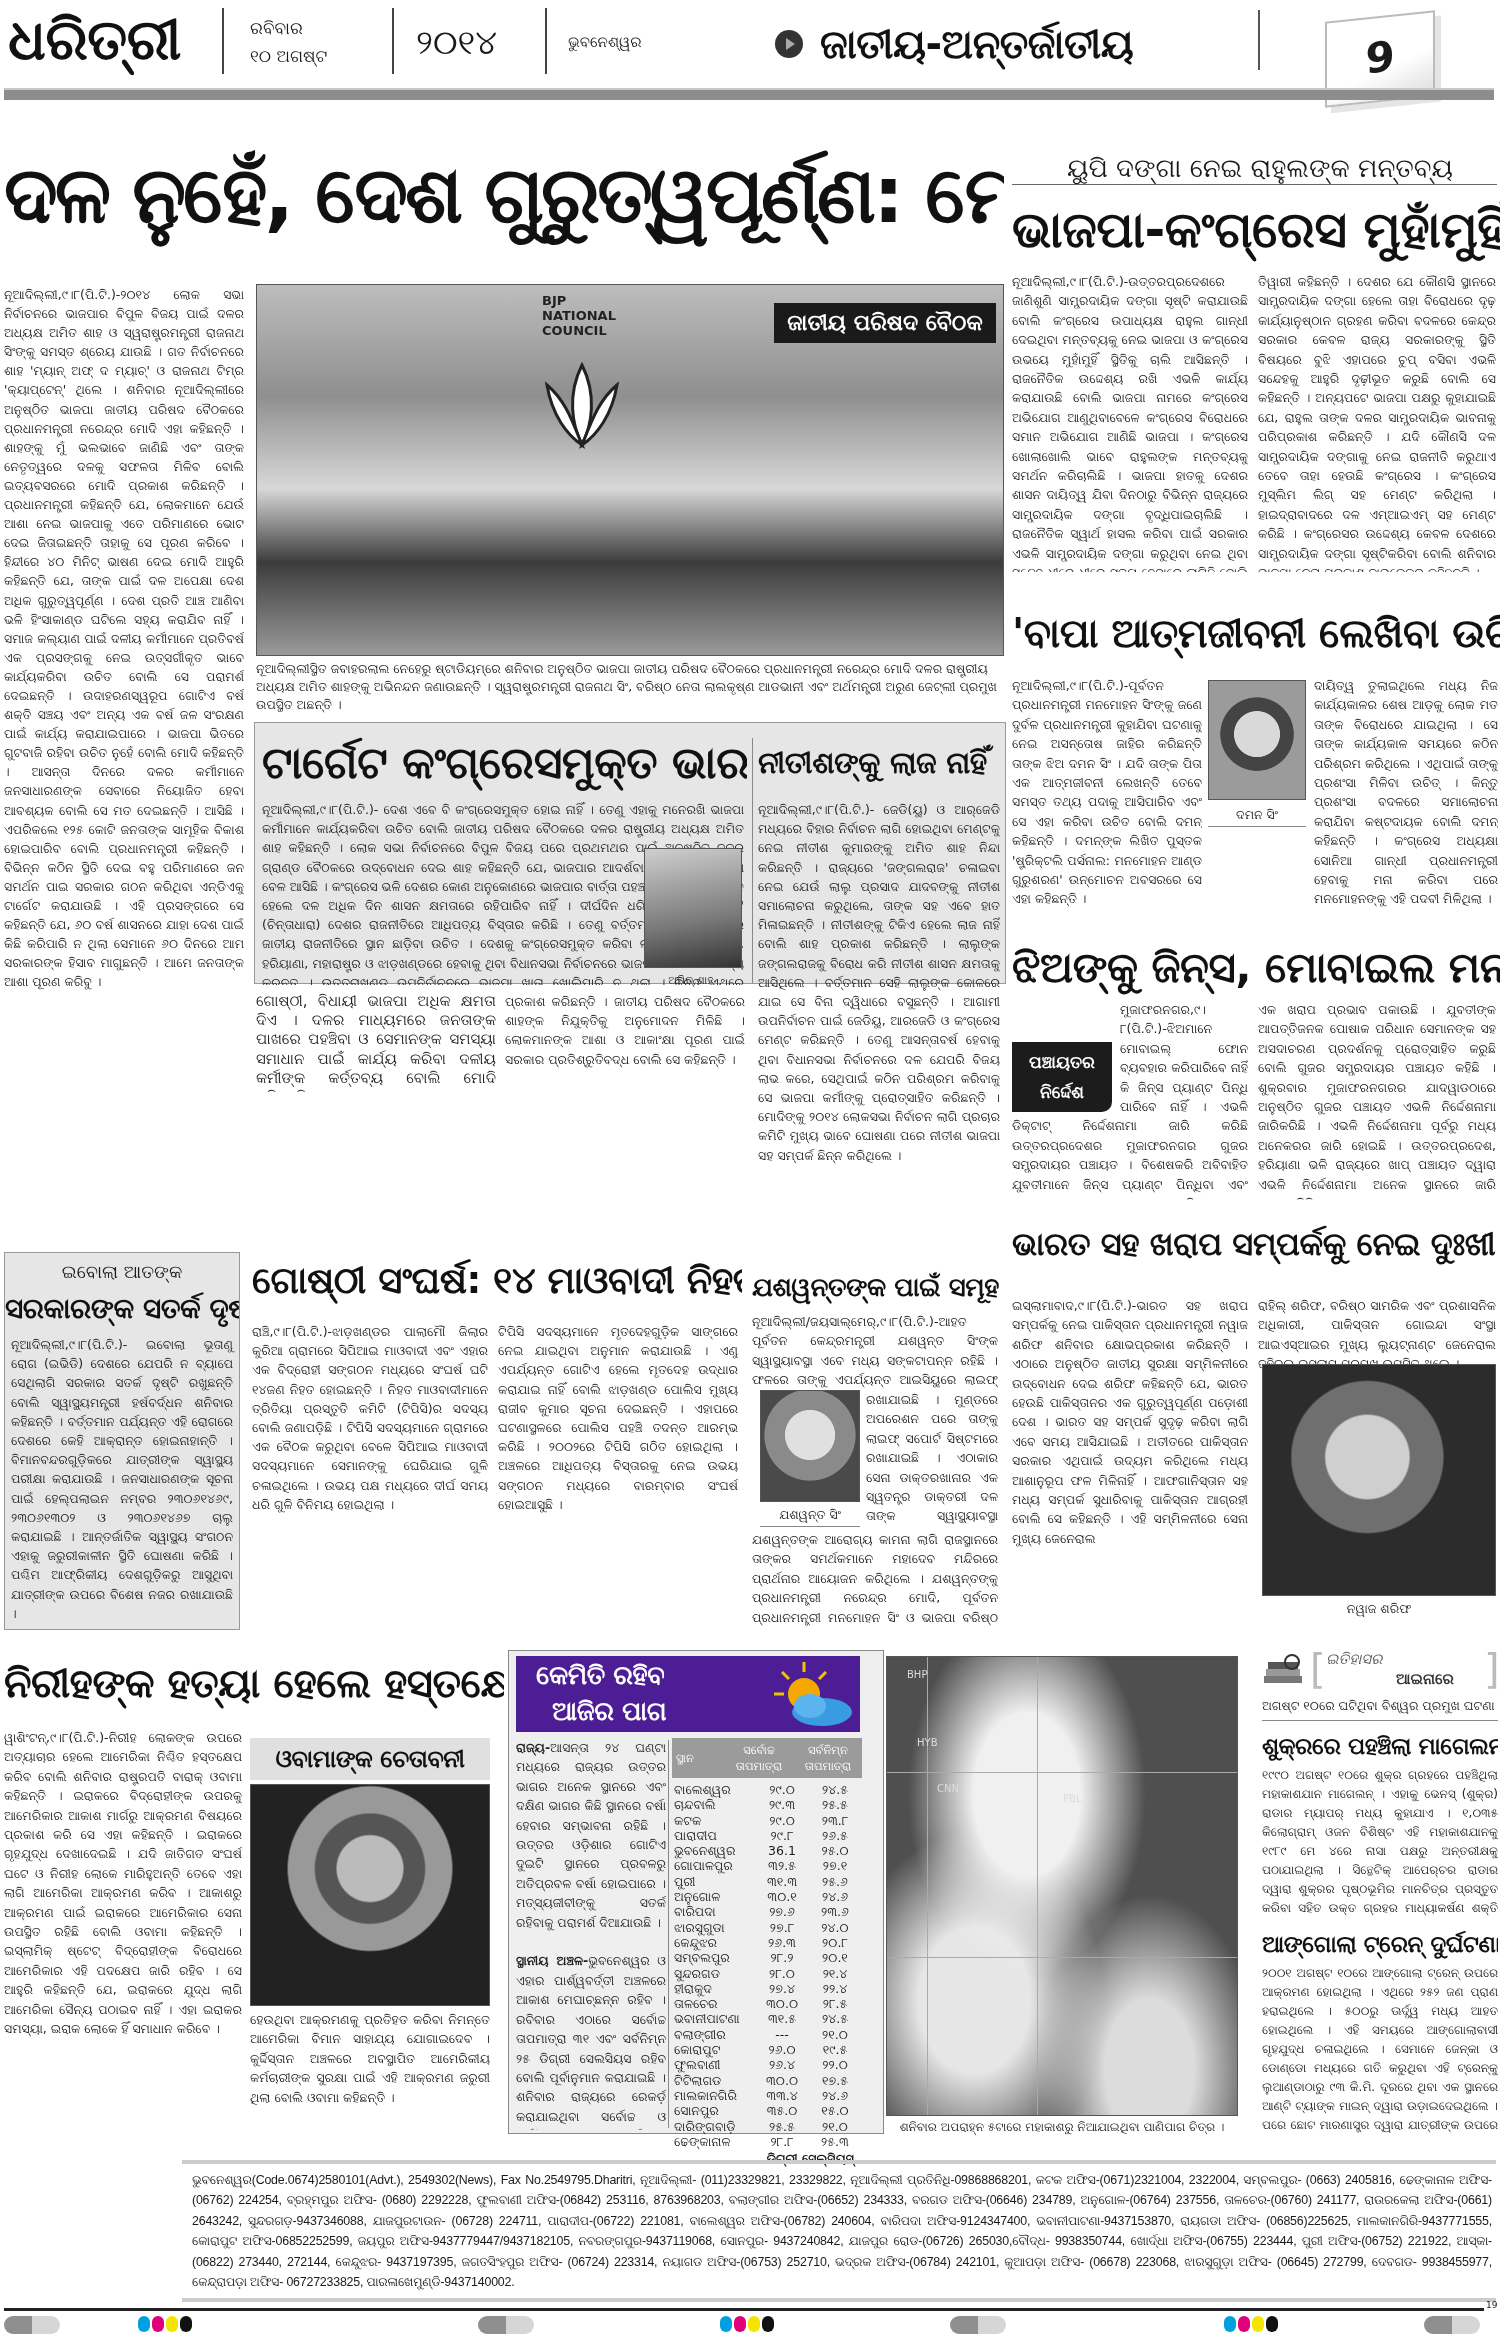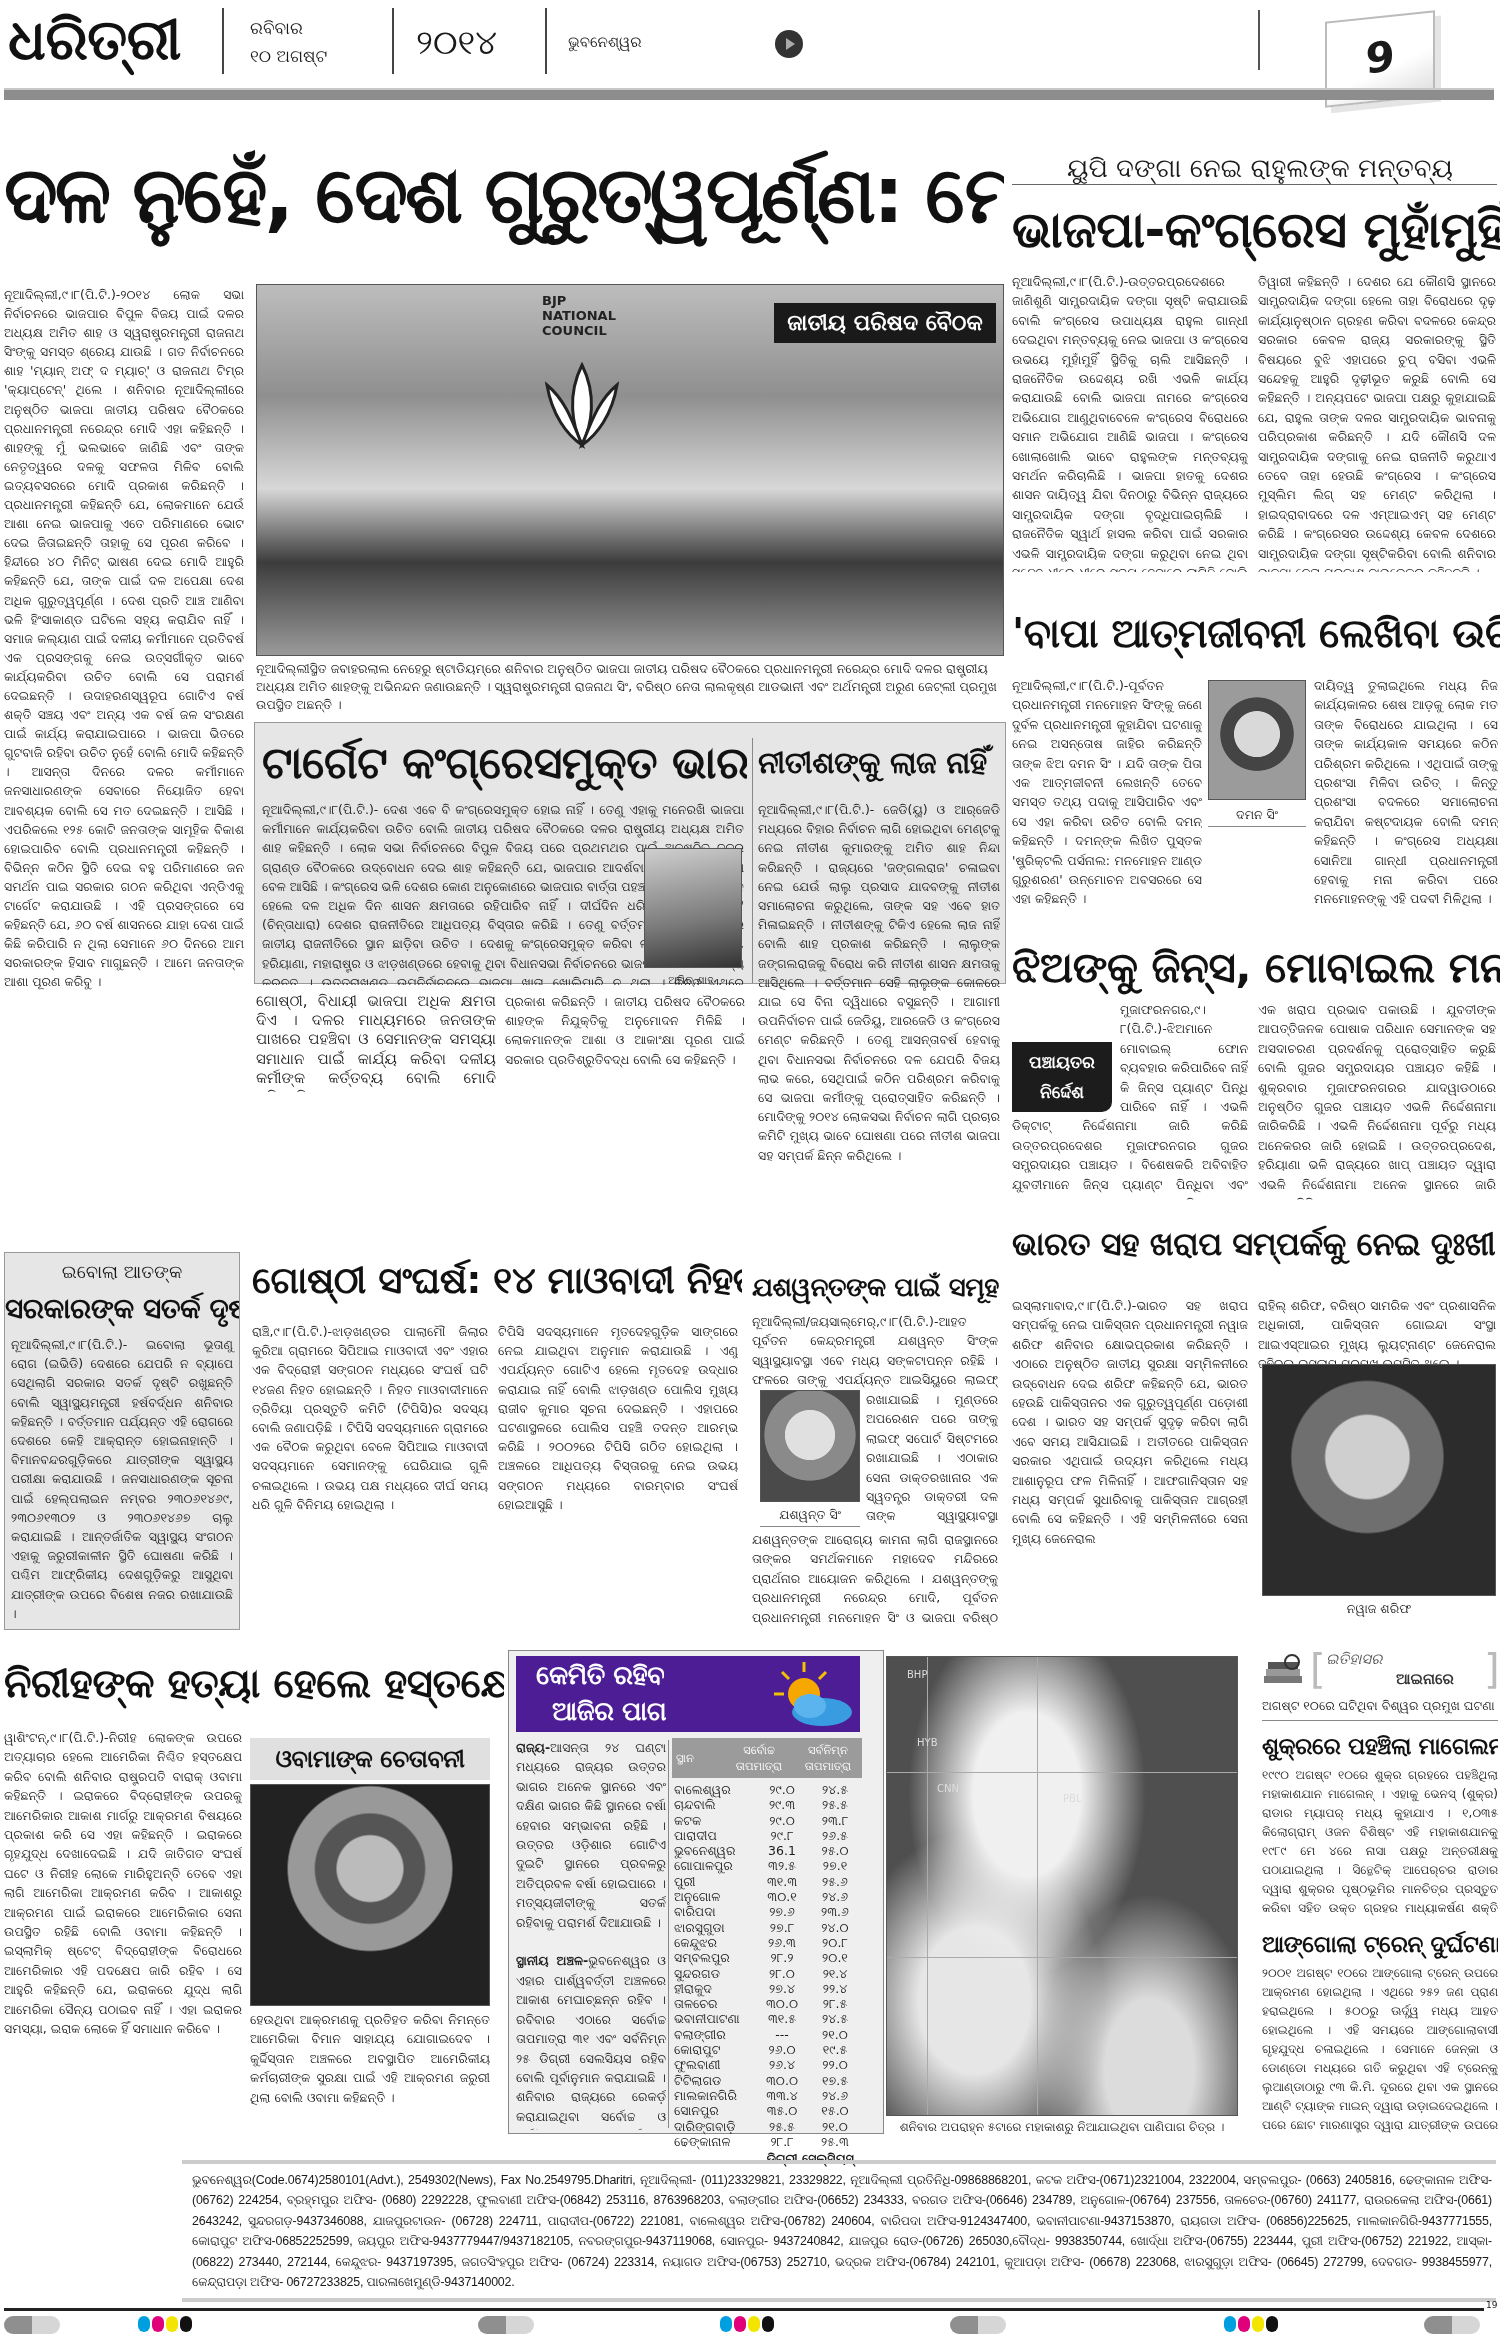--- a/index.html
+++ b/index.html
@@ -34,20 +34,21 @@
   <div class="abs" style="left:250px;top:46px;font-size:17px;">୧୦ ଅଗଷ୍ଟ</div>
   <div class="mast-sep" style="left:392px;"></div>
   <div class="abs" style="left:416px;top:22px;font-size:34px;">୨୦୧୪</div>
   <div class="mast-sep" style="left:545px;"></div>
   <div class="abs" style="left:568px;top:33px;font-size:15px;">ଭୁବନେଶ୍ୱର</div>
   <span class="abs" style="left:775px;top:30px;width:28px;height:28px;border-radius:50%;background:#333;">
     <svg width="28" height="28" viewBox="0 0 28 28">
         <polygon points="11,8 20,14 11,20" fill="#aaa"></polygon>
       </svg>
   </span>
+  <div class="abs hl" style="left:820px;top:14px;font-size:40px;line-height:60px;">ଜାତୀୟ-ଅନ୍ତର୍ଜାତୀୟ</div>
   <div class="abs" style="left:1258px;top:10px;width:2px;height:60px;background:#555;"></div>
   <div class="abs" style="left:1325px;top:16px;width:110px;height:86px;background:linear-gradient(160deg,#fff 60%,#ddd);border:2px solid #bbb;transform:skewY(-6deg);box-shadow:6px 6px 0 #e5e5e5;">
     <div style="text-align:center;font-size:42px;line-height:80px;font-weight:bold;">9</div>
   </div>
   <div class="gray-bar"></div>
 </div>
 
 <div class="abs hl" style="left:4px;top:120px;width:1000px;font-size:78px;line-height:150px;letter-spacing:-3px;">ଦଳ ନୁହେଁ, ଦେଶ ଗୁରୁତ୍ୱପୂର୍ଣ୍ଣ: ମୋଦି</div>
 
 <div class="abs body-text" style="left:4px;top:285px;width:240px;height:995px;font-size:12.5px;line-height:19.1px;">ନୂଆଦିଲ୍ଲୀ,୯।୮(ପି.ଟି.)-୨୦୧୪ ଲୋକ ସଭା ନିର୍ବାଚନରେ ଭାଜପାର ବିପୁଳ ବିଜୟ ପାଇଁ ଦଳର ଅଧ୍ୟକ୍ଷ ଅମିତ ଶାହ ଓ ସ୍ୱରାଷ୍ଟ୍ରମନ୍ତ୍ରୀ ରାଜନାଥ ସିଂଙ୍କୁ ସମସ୍ତ ଶ୍ରେୟ ଯାଉଛି । ଗତ ନିର୍ବାଚନରେ ଶାହ 'ମ୍ୟାନ୍ ଅଫ୍ ଦ ମ୍ୟାଚ୍' ଓ ରାଜନାଥ ଟିମ୍‌ର 'କ୍ୟାପ୍ଟେନ୍' ଥିଲେ । ଶନିବାର ନୂଆଦିଲ୍ଲୀରେ ଅନୁଷ୍ଠିତ ଭାଜପା ଜାତୀୟ ପରିଷଦ ବୈଠକରେ ପ୍ରଧାନମନ୍ତ୍ରୀ ନରେନ୍ଦ୍ର ମୋଦି ଏହା କହିଛନ୍ତି । ଶାହଙ୍କୁ ମୁଁ ଭଲଭାବେ ଜାଣିଛି ଏବଂ ତାଙ୍କ ନେତୃତ୍ୱରେ ଦଳକୁ ସଫଳତା ମିଳିବ ବୋଲି ଇତ୍ୟବସରରେ ମୋଦି ପ୍ରକାଶ କରିଛନ୍ତି । ପ୍ରଧାନମନ୍ତ୍ରୀ କହିଛନ୍ତି ଯେ, ଲୋକମାନେ ଯେଉଁ ଆଶା ନେଇ ଭାଜପାକୁ ଏତେ ପରିମାଣରେ ଭୋଟ ଦେଇ ଜିତାଇଛନ୍ତି ତାହାକୁ ସେ ପୂରଣ କରିବେ । ହିନ୍ଦୀରେ ୪୦ ମିନିଟ୍ ଭାଷଣ ଦେଇ ମୋଦି ଆହୁରି କହିଛନ୍ତି ଯେ, ତାଙ୍କ ପାଇଁ ଦଳ ଅପେକ୍ଷା ଦେଶ ଅଧିକ ଗୁରୁତ୍ୱପୂର୍ଣ୍ଣ । ଦେଶ ପ୍ରତି ଆଞ୍ଚ ଆଣିବା ଭଳି ହିଂସାକାଣ୍ଡ ଘଟିଲେ ସହ୍ୟ କରାଯିବ ନାହିଁ । ସମାଜ କଲ୍ୟାଣ ପାଇଁ ଦଳୀୟ କର୍ମୀମାନେ ପ୍ରତିବର୍ଷ ଏକ ପ୍ରସଙ୍ଗକୁ ନେଇ ଉତ୍ସର୍ଗୀକୃତ ଭାବେ କାର୍ଯ୍ୟକରିବା ଉଚିତ ବୋଲି ସେ ପରାମର୍ଶ ଦେଇଛନ୍ତି । ଉଦାହରଣସ୍ୱରୂପ ଗୋଟିଏ ବର୍ଷ ଶକ୍ତି ସଞ୍ଚୟ ଏବଂ ଅନ୍ୟ ଏକ ବର୍ଷ ଜଳ ସଂରକ୍ଷଣ ପାଇଁ କାର୍ଯ୍ୟ କରାଯାଇପାରେ । ଭାଜପା ଭିତରେ ଗୁଟବାଜି ରହିବା ଉଚିତ ନୁହେଁ ବୋଲି ମୋଦି କହିଛନ୍ତି । ଆସନ୍ତା ଦିନରେ ଦଳର କର୍ମୀମାନେ ଜନସାଧାରଣଙ୍କ ସେବାରେ ନିୟୋଜିତ ହେବା ଆବଶ୍ୟକ ବୋଲି ସେ ମତ ଦେଇଛନ୍ତି । ଆସିଛି । ଏପରିକଲେ ୧୨୫ କୋଟି ଜନତାଙ୍କ ସାମୂହିକ ବିକାଶ ହୋଇପାରିବ ବୋଲି ପ୍ରଧାନମନ୍ତ୍ରୀ କହିଛନ୍ତି । ବିଭିନ୍ନ କଠିନ ସ୍ଥିତି ଦେଇ ବହୁ ପରିମାଣରେ ଜନ ସମର୍ଥନ ପାଇ ସରକାର ଗଠନ କରିଥିବା ଏନ୍‌ଡିଏକୁ ଟାର୍ଗେଟ କରାଯାଉଛି । ଏହି ପ୍ରସଙ୍ଗରେ ସେ କହିଛନ୍ତି ଯେ, ୬୦ ବର୍ଷ ଶାସନରେ ଯାହା ଦେଶ ପାଇଁ କିଛି କରିପାରି ନ ଥିଲା ସେମାନେ ୬୦ ଦିନରେ ଆମ ସରକାରଙ୍କ ହିସାବ ମାଗୁଛନ୍ତି । ଆମେ ଜନତାଙ୍କ ଆଶା ପୂରଣ କରିବୁ ।</div>

